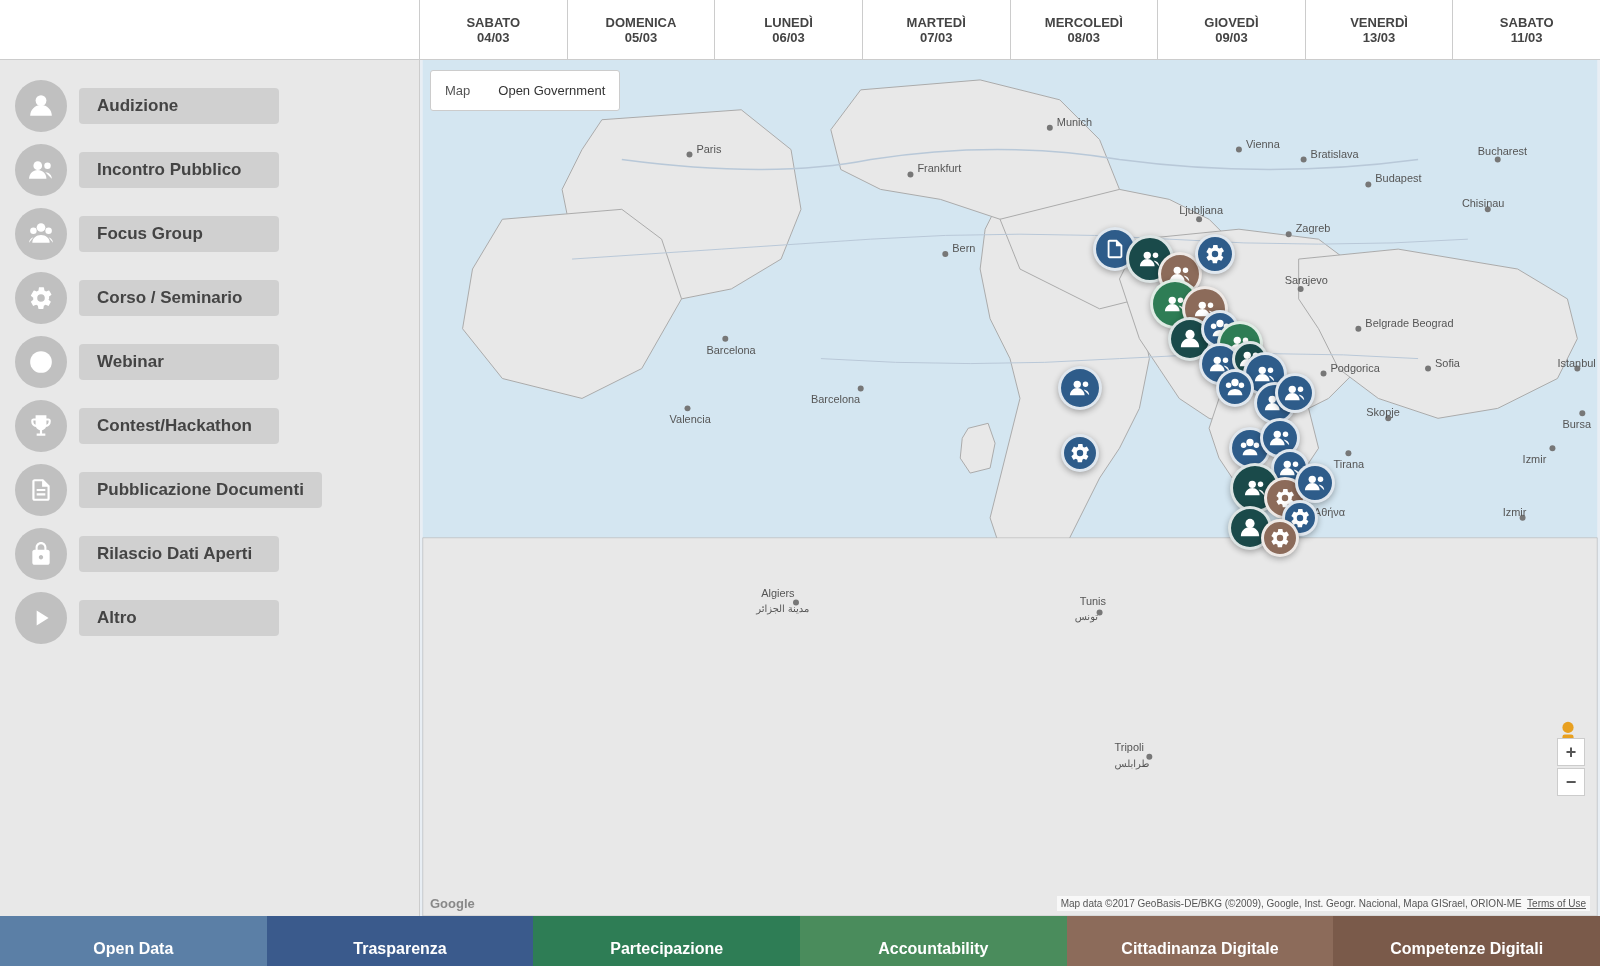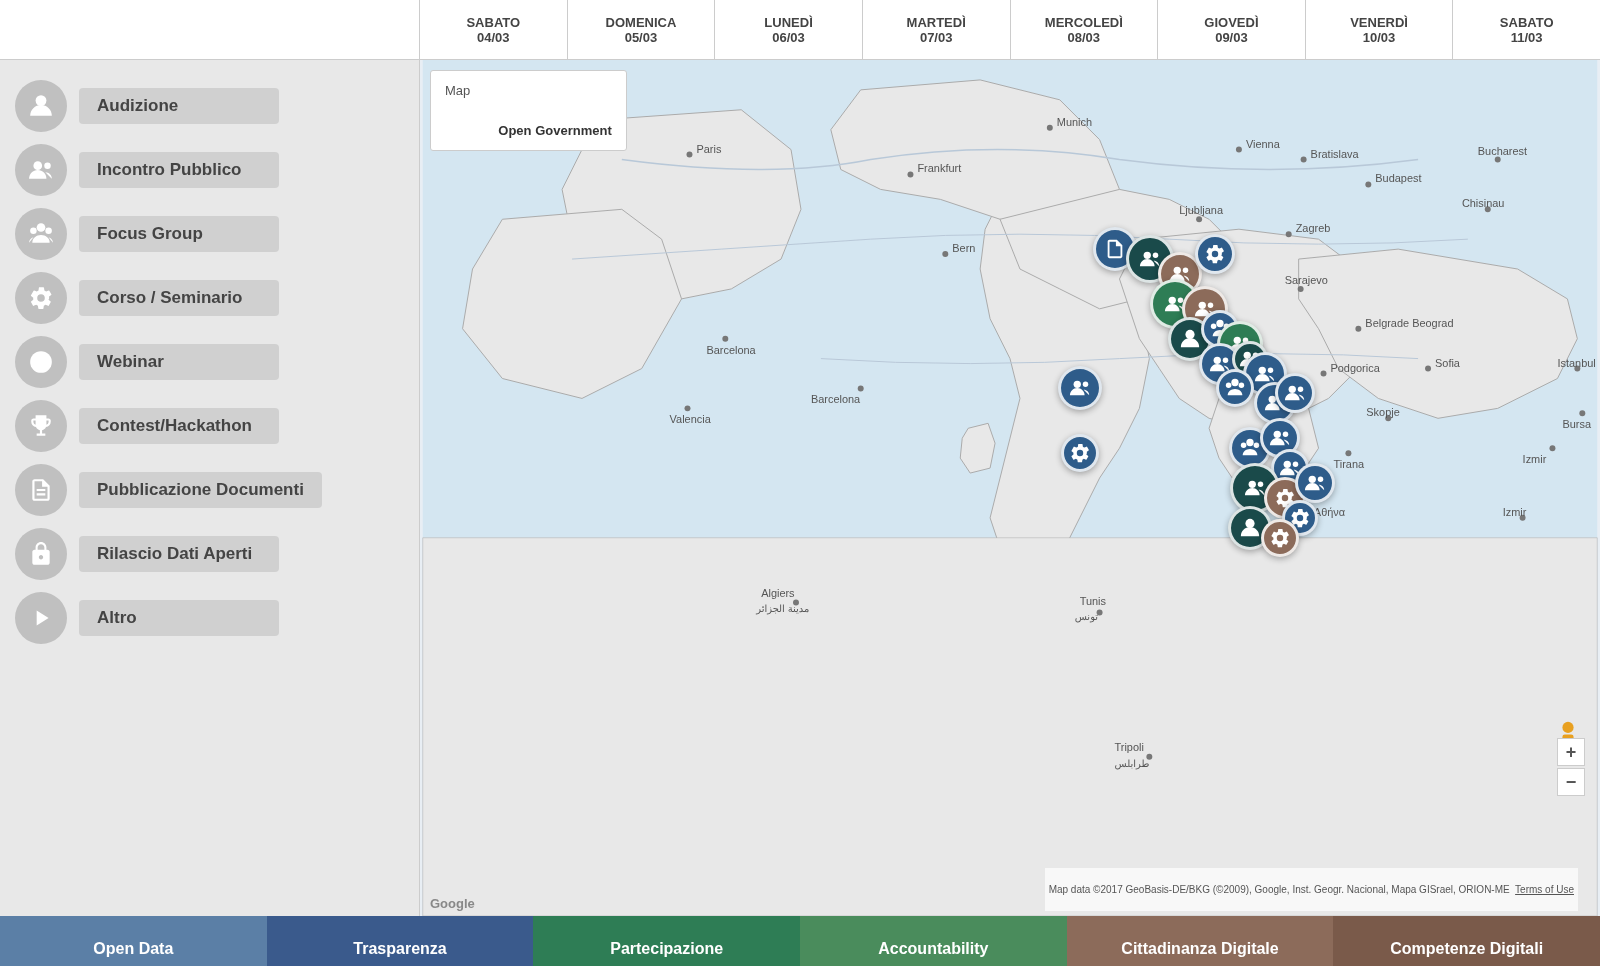--- a/index.html
+++ b/index.html
@@ -105,23 +105,22 @@
       border-radius: 3px;
       overflow: hidden;
     }
     .map-tab {
       padding: 12px 14px;
       font-size: 13px;
       cursor: pointer;
       color: #555;
     }
     .map-tab.active {
-      font-weight: bold;
+      font-weight: normal;
       color: #333;
-      margin-top: 40px;
     }
 
     
     .map-pin {
       position: absolute;
       border-radius: 50%;
       display: flex;
       align-items: center;
       justify-content: center;
       border: 3px solid rgba(255,255,255,0.8);
@@ -158,25 +157,25 @@
       bottom: 160px;
       width: 28px;
       height: 40px;
       z-index: 10;
     }
 
     
     .map-attribution {
       position: absolute;
       bottom: 5px;
-      right: 22px;
+      right: 10px;
       font-size: 10px;
       color: #555;
       background: rgba(255,255,255,0.7);
-      padding: 16px 4px;
+      padding: 2px 4px;
     }
     .google-logo {
       position: absolute;
       bottom: 5px;
       left: 10px;
       font-size: 13px;
       font-weight: bold;
       color: #888;
     }
 
@@ -227,21 +226,21 @@
       <div class="header-day">
         <span class="day-name">MERCOLEDÌ</span>
         <span class="day-date">08/03</span>
       </div>
       <div class="header-day">
         <span class="day-name">GIOVEDÌ</span>
         <span class="day-date">09/03</span>
       </div>
       <div class="header-day">
         <span class="day-name">VENERDÌ</span>
-        <span class="day-date">10/03</span>
+        <span class="day-date">13/03</span>
       </div>
       <div class="header-day">
         <span class="day-name">SABATO</span>
         <span class="day-date">11/03</span>
       </div>
     </div>
 </div>
 
 <div class="main">
 

